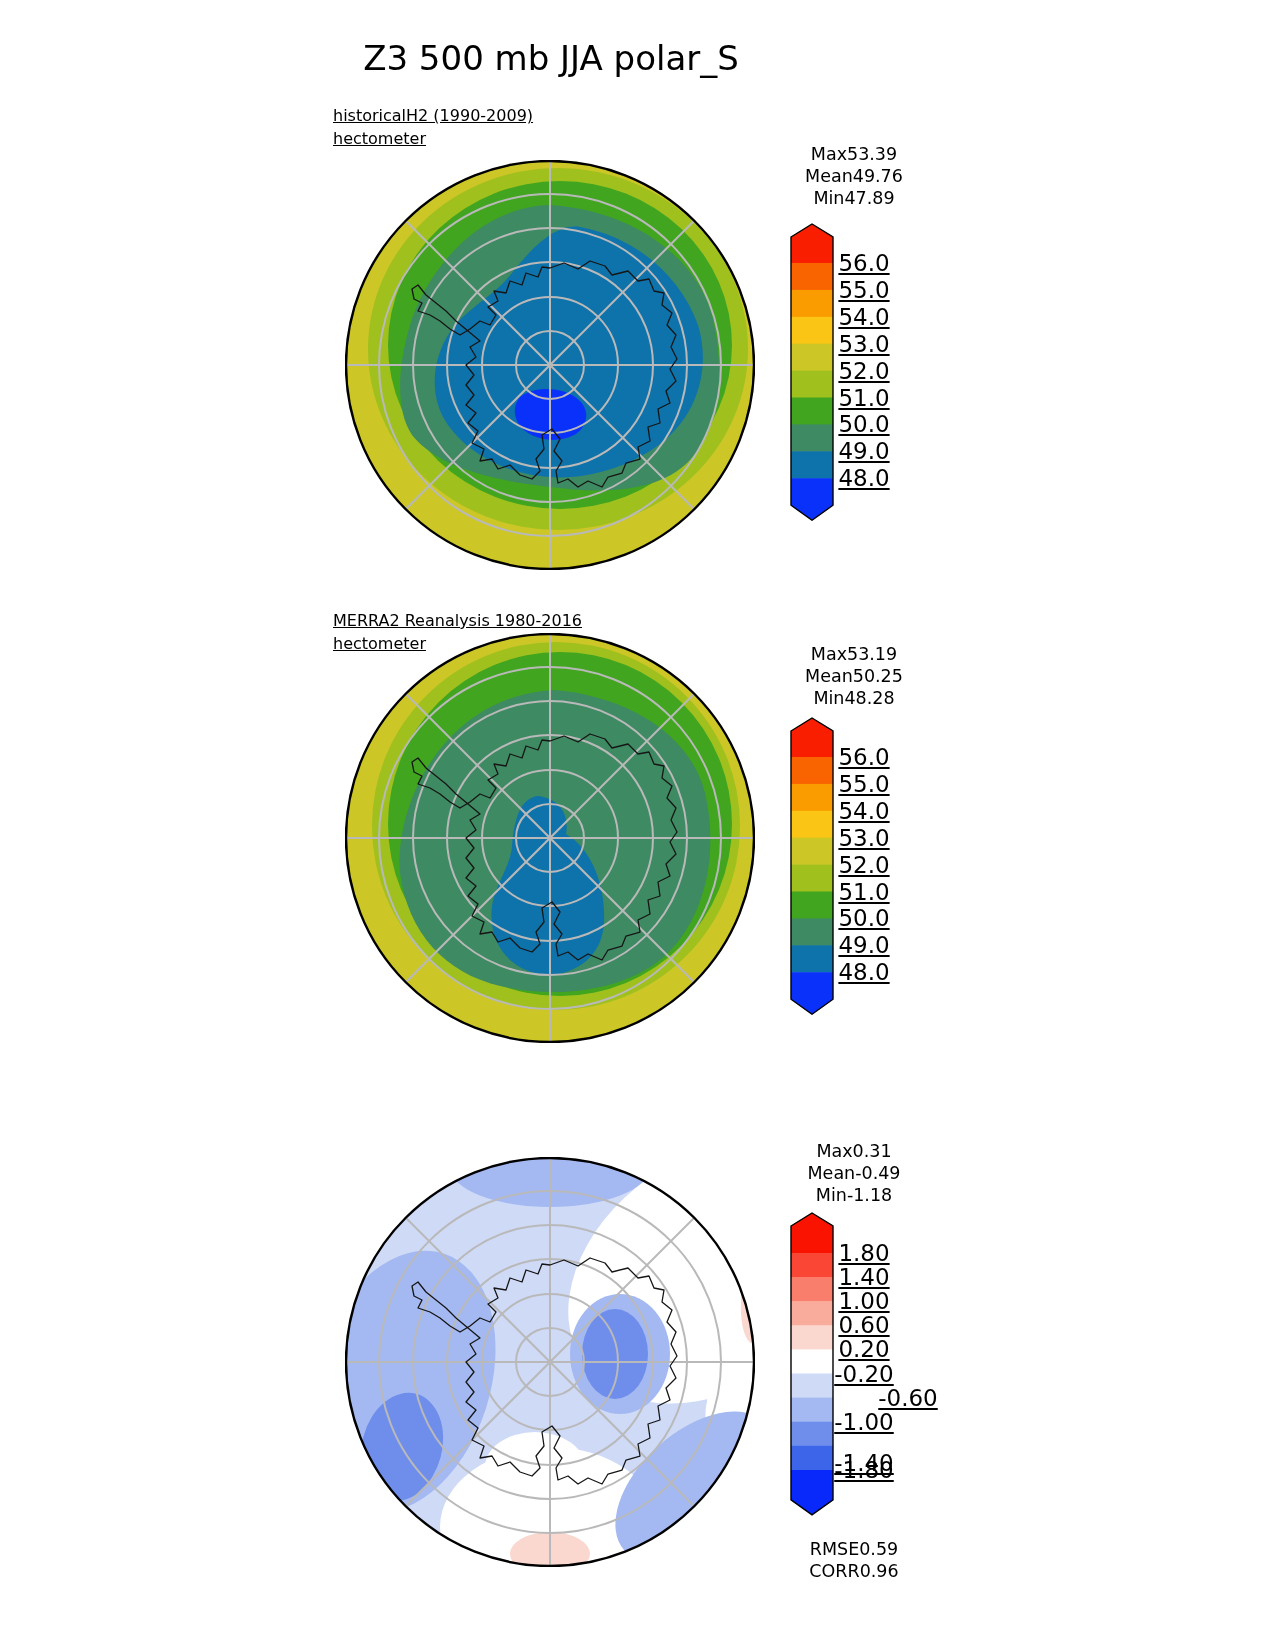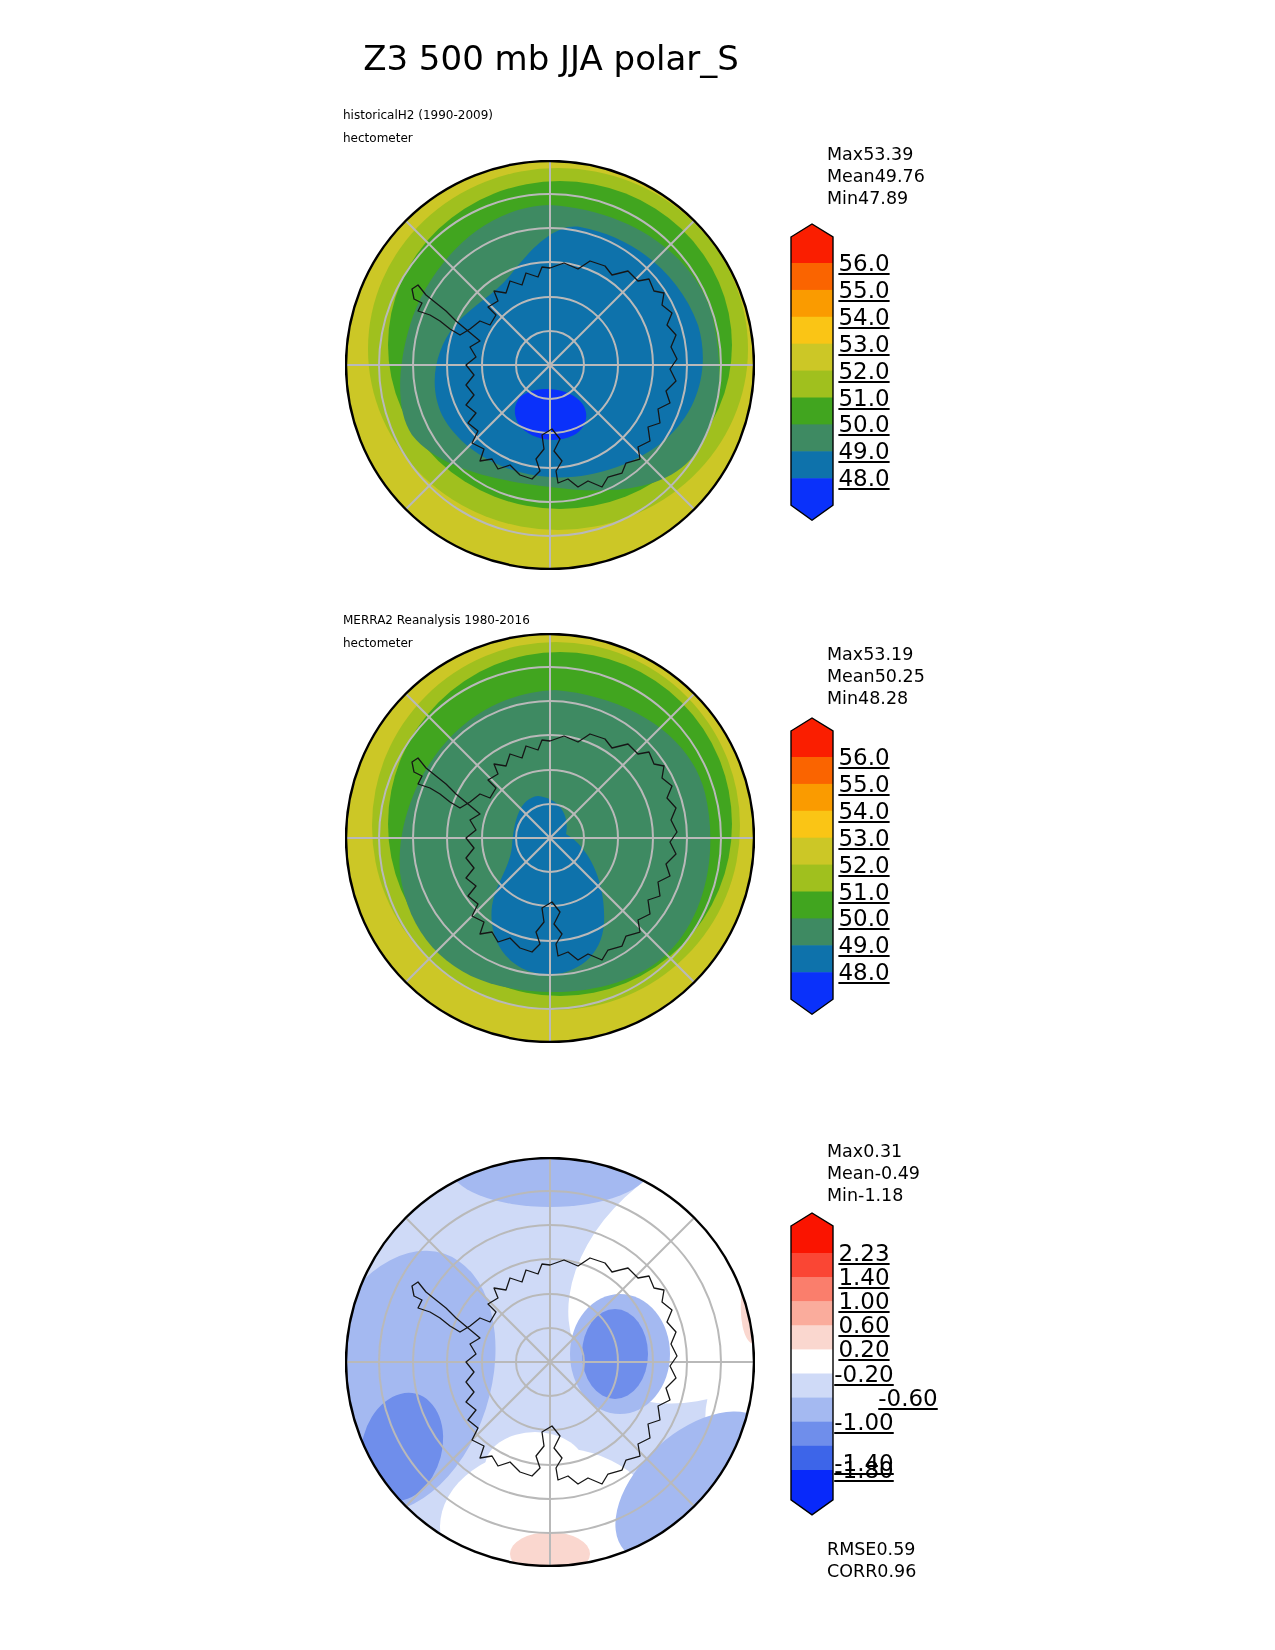--- a/index.html
+++ b/index.html
@@ -1,27 +1,27 @@
 <!DOCTYPE html>
 <html><head>
 <meta charset="utf-8">
 <style>
   html,body { margin:0; padding:0; background:#fff; }
   .figure {
     position:relative; width:1275px; height:1650px; background:#ffffff;
     font-family:"DejaVu Sans", sans-serif; color:#000; overflow:hidden;
   }
   .fig-title { position:absolute; left:0; top:38px; width:1102px; text-align:center; font-size:34px; }
-  .panel-label { position:absolute; left:343px; font-size:12px; line-height:23px; }
+  .panel-label { position:absolute; left:333px; font-size:16px; line-height:23px;text-decoration:underline; }
   .p1-label { top:104px; }
   .p2-label { top:609px; }
   .p3-title { position:absolute; left:345px; top:1117px; width:410px; text-align:center; font-size:23.5px; }
   .stats { position:absolute; left:791px; width:126px; font-size:17.5px; line-height:21.8px; }
   .s1 { top:144px; } .s2 { top:644px; } .s3 { top:1141px; } .s4 { top:1539px; }
-  .stat-row { display:flex; justify-content:flex-start;margin-left:36px; }
+  .stat-row { display:flex; justify-content:center; }
   .map { position:absolute; left:345px; width:410px; height:410px; }
   .m1 { top:160px; } .m2 { top:633px; } .m3 { top:1157px; }
   .grat { stroke:#b9b9b9; stroke-width:2; fill:none; }
   .coast { stroke:#161616; stroke-width:1.3; fill:none; stroke-linejoin:round; }
   .outline { stroke:#000; stroke-width:2.4; fill:none; }
   .colorbar { position:absolute; }
   .cb-label { position:absolute; width:62px; text-align:center; font-size:23px; line-height:22px;text-decoration:underline; }
 </style>
 </head>
 <body>
@@ -223,21 +223,21 @@
       <rect x="1" y="89.2" width="42" height="24.700000000000003" fill="#faac9c"></rect>
       <rect x="1" y="113.30000000000001" width="42" height="24.700000000000003" fill="#fad7cf"></rect>
       <rect x="1" y="137.4" width="42" height="24.700000000000003" fill="#ffffff"></rect>
       <rect x="1" y="161.5" width="42" height="24.700000000000003" fill="#cfdaf7"></rect>
       <rect x="1" y="185.60000000000002" width="42" height="24.700000000000003" fill="#a4b9f1"></rect>
       <rect x="1" y="209.70000000000002" width="42" height="24.700000000000003" fill="#6f8eeb"></rect>
       <rect x="1" y="233.8" width="42" height="24.700000000000003" fill="#3d65e9"></rect>
       <path d="M1,257.9 L43,257.9 L43,287.9 L22,302.9 L1,287.9 Z" fill="#0829fa"></path>
       <path d="M1,14 L22,1 L43,14 L43,287.9 L22,302.9 L1,287.9 Z" fill="none" stroke="#000" stroke-width="1.4"></path>
     </svg>
-    <div class="cb-label" style="left: 833px; top: 1242px;">2.23</div>
+    <div class="cb-label" style="left: 833px; top: 1242px;">1.80</div>
     <div class="cb-label" style="left: 833px; top: 1266.1px;">1.40</div>
     <div class="cb-label" style="left: 833px; top: 1290.2px;">1.00</div>
     <div class="cb-label" style="left: 833px; top: 1314.3px;">0.60</div>
     <div class="cb-label" style="left: 833px; top: 1338.4px;">0.20</div>
     <div class="cb-label" style="left: 833px; top: 1362.5px;">-0.20</div>
     <div class="cb-label" style="left: 833px; top: 1386.6px; margin-left: 44px;">-0.60</div>
     <div class="cb-label" style="left: 833px; top: 1410.7px;">-1.00</div>
     <div class="cb-label" style="left: 833px; top: 1452px;">-1.40</div>
     <div class="cb-label" style="left: 833px; top: 1458.9px;">-1.80</div>
   </div>

